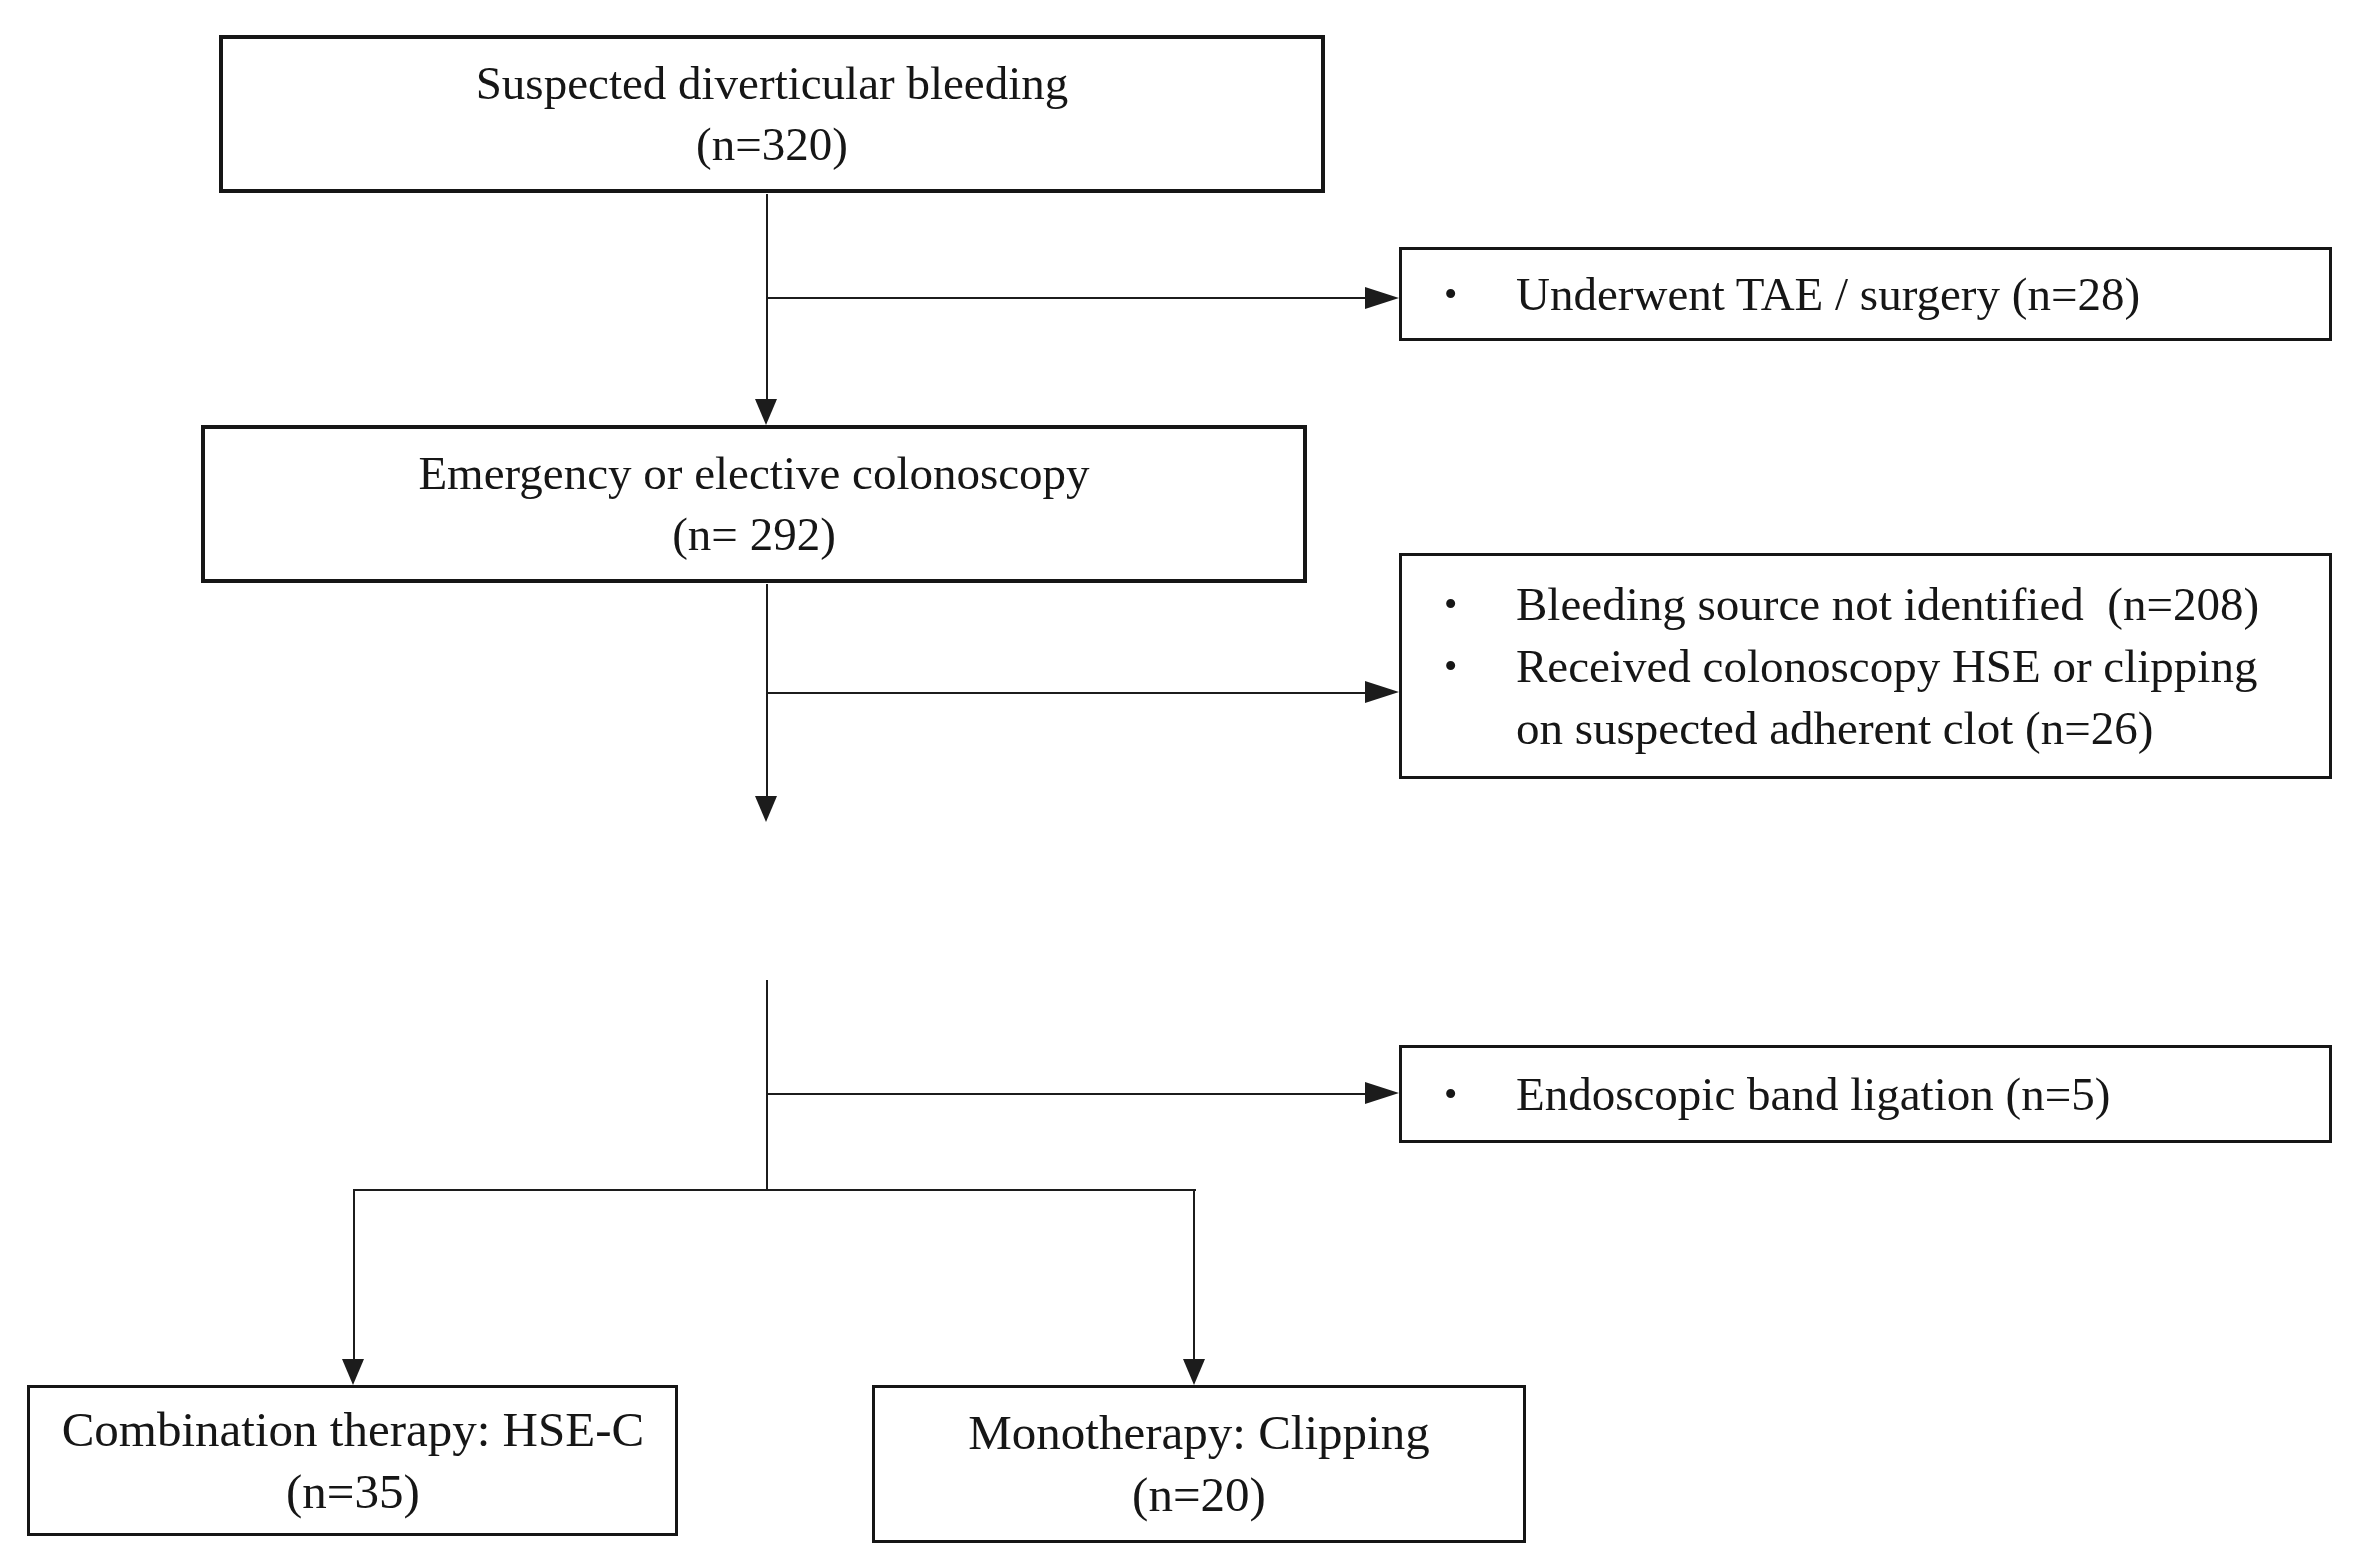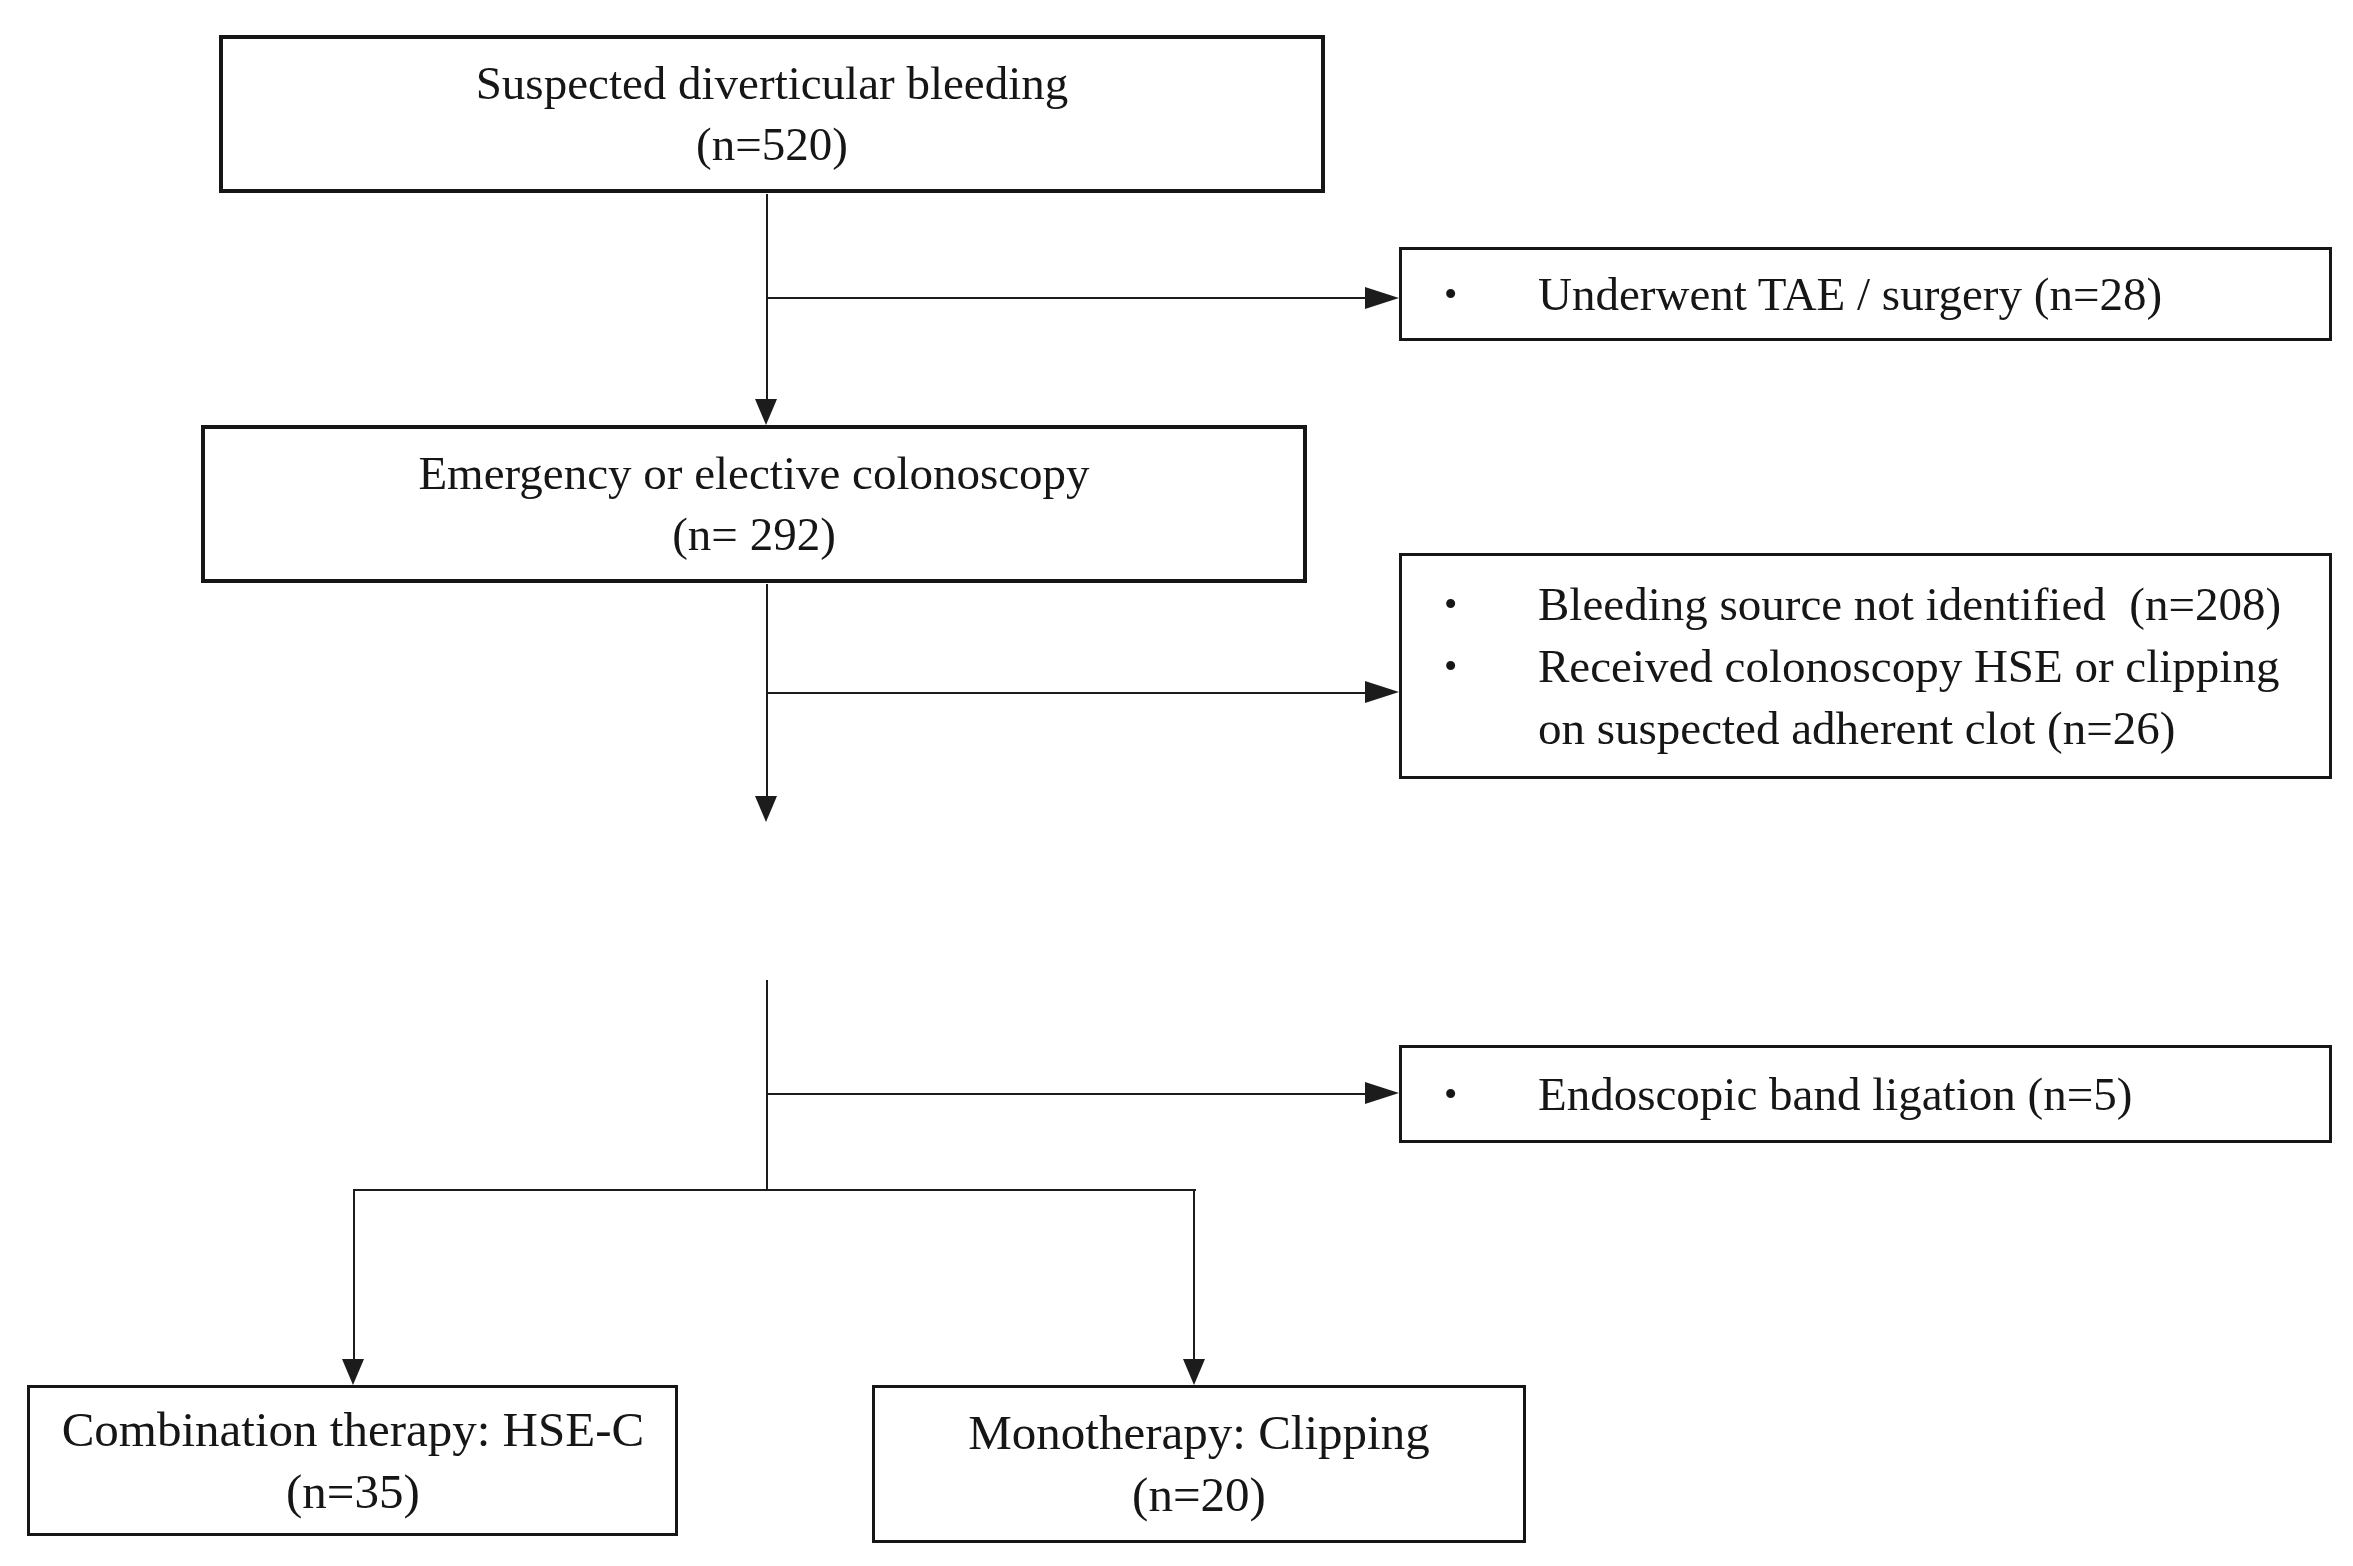--- a/index.html
+++ b/index.html
@@ -45,21 +45,21 @@
     line-height: 62px;
     padding-left: 42px;
     padding-right: 15.2px;
   }
   .bullet-row { display: flex; align-items: flex-start; }
   .bullet-cell {
     flex: 0 0 72px;
     font-size: 38px;
     line-height: 62px;
   }
-  .bullet-text { flex: 1 1 auto; margin-left: 22px; }
+  .bullet-text { flex: 1 1 auto; }
   .vline, .hline { position: absolute; background: #1c1c1c; }
   .vline { width: 2.3px; }
   .hline { height: 2.3px; }
   .arrow-down {
     position: absolute;
     width: 0; height: 0;
     border-left: 11.4px solid transparent;
     border-right: 11.4px solid transparent;
     border-top: 26px solid #1c1c1c;
   }
@@ -99,21 +99,21 @@
   #vR   { left: 1193px; top: 1189px; height: 171px; }
   #aR   { left: 1183px; top: 1359px; }
 </style>
 </head>
 <body>
 
 <div class="canvas">
 
   <div id="box-suspected" class="box center-box">
     <span>Suspected diverticular bleeding</span>
-    <span>(n=520)</span>
+    <span>(n=320)</span>
   </div>
 
   <div id="box-colonoscopy" class="box center-box">
     <span>Emergency or elective colonoscopy</span>
     <span>(n= 292)</span>
   </div>
 
 
   <div id="box-tae" class="box thin bullet-box">
     <div class="bullet-row">

